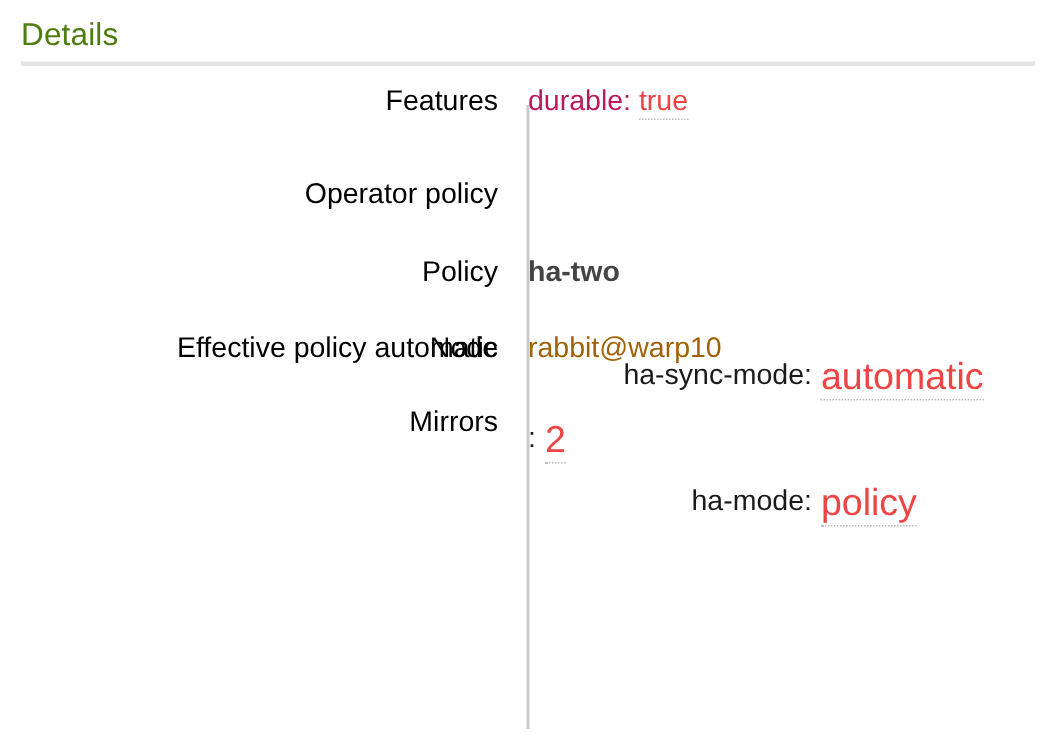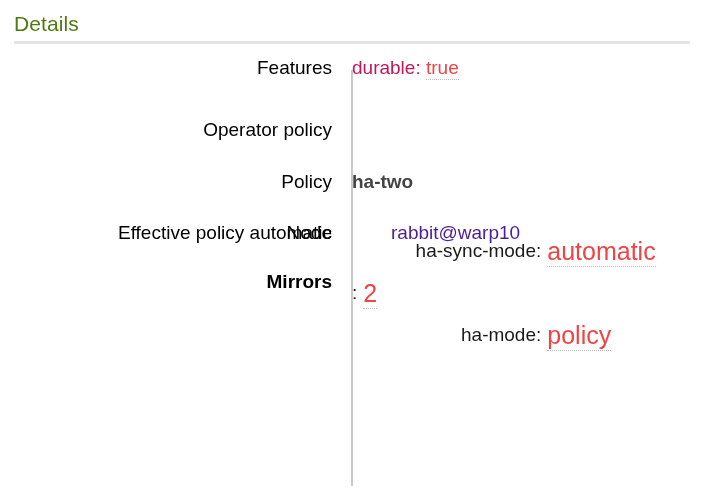--- a/index.html
+++ b/index.html
@@ -83,21 +83,21 @@
     height: 416px;
     background: #c9c9c9;
   }
 
   
   .row-features   { height: 62px; }
   .row-policy     { height: 51px; }
   .row-oppolicy   { height: 52px; }
   .row-effective  { height: 0px; }
   .row-node       { height: 49px; }
-  .row-mirrors    { height: 24px; font-weight: bold; }
+  .row-mirrors    { height: 24px; }
 
   
   .kv-table {
     display: block;
   }
   .kv-row {
     display: flex;
     align-items: flex-end;
     height: 42px;
   }
@@ -121,22 +121,21 @@
     white-space: nowrap;
   }
 
   
   .val-muted {
     color: #ef4444;
     border-bottom: 1px dotted #bdbdbd;
     padding-bottom: 1px;
   }
   .val-plain {
-    color: #4c1d95;
-    margin-left: 39px;
+    color: #a16207;
   }
   .val-key {
     color: #be185d;
   }
   .val-bold {
     color: #444444;
     font-weight: bold;
   }
   .val-empty {
     display: inline-block;

